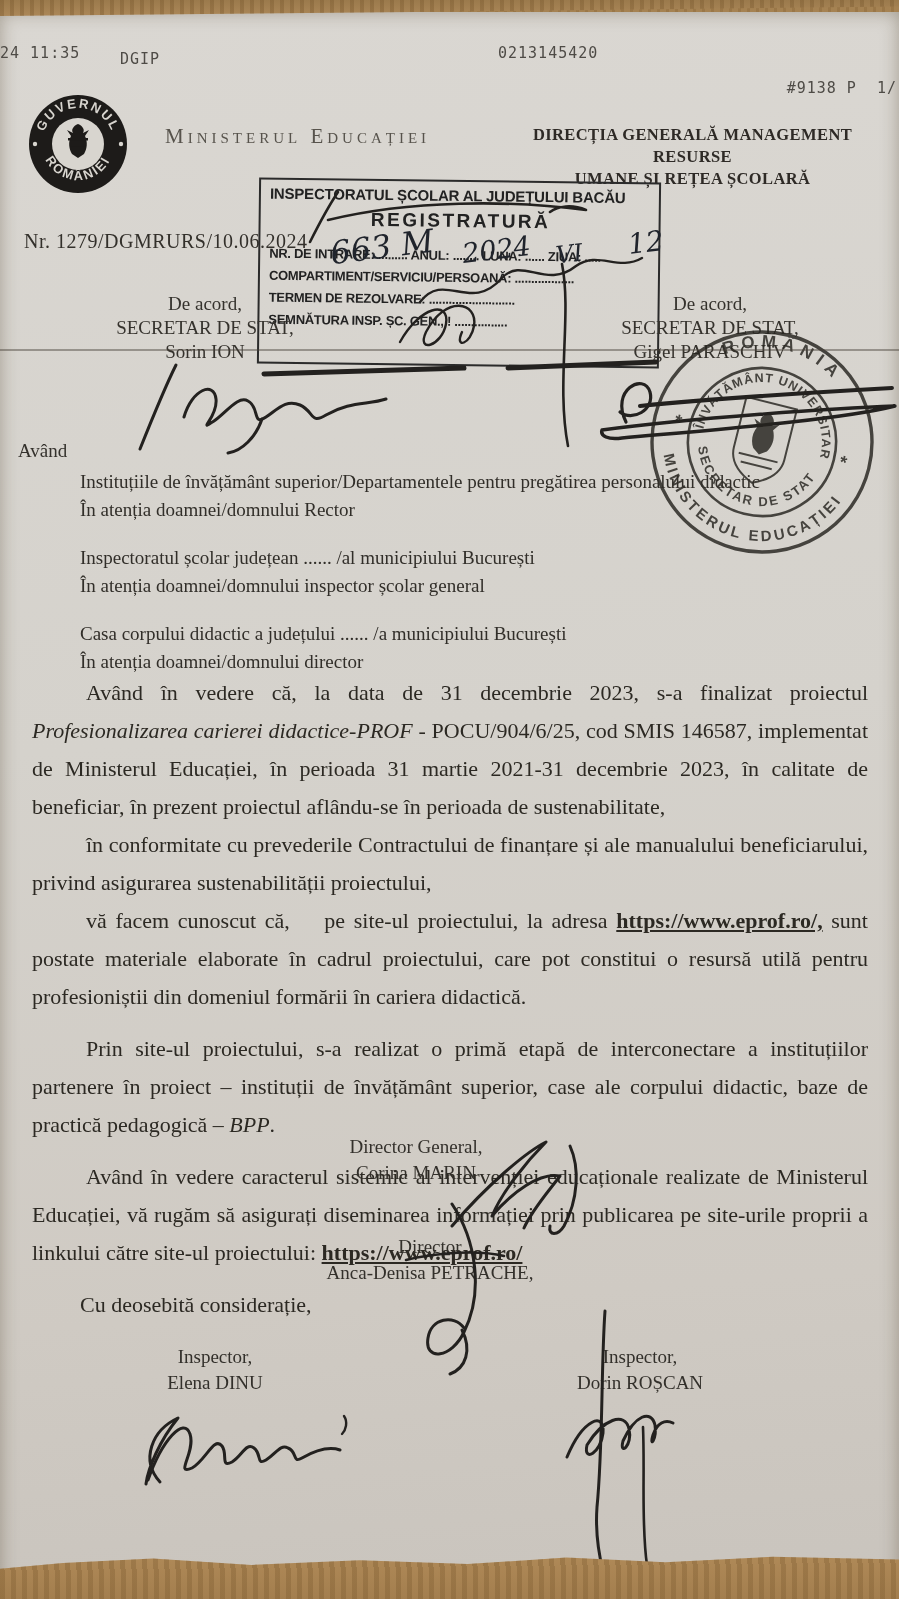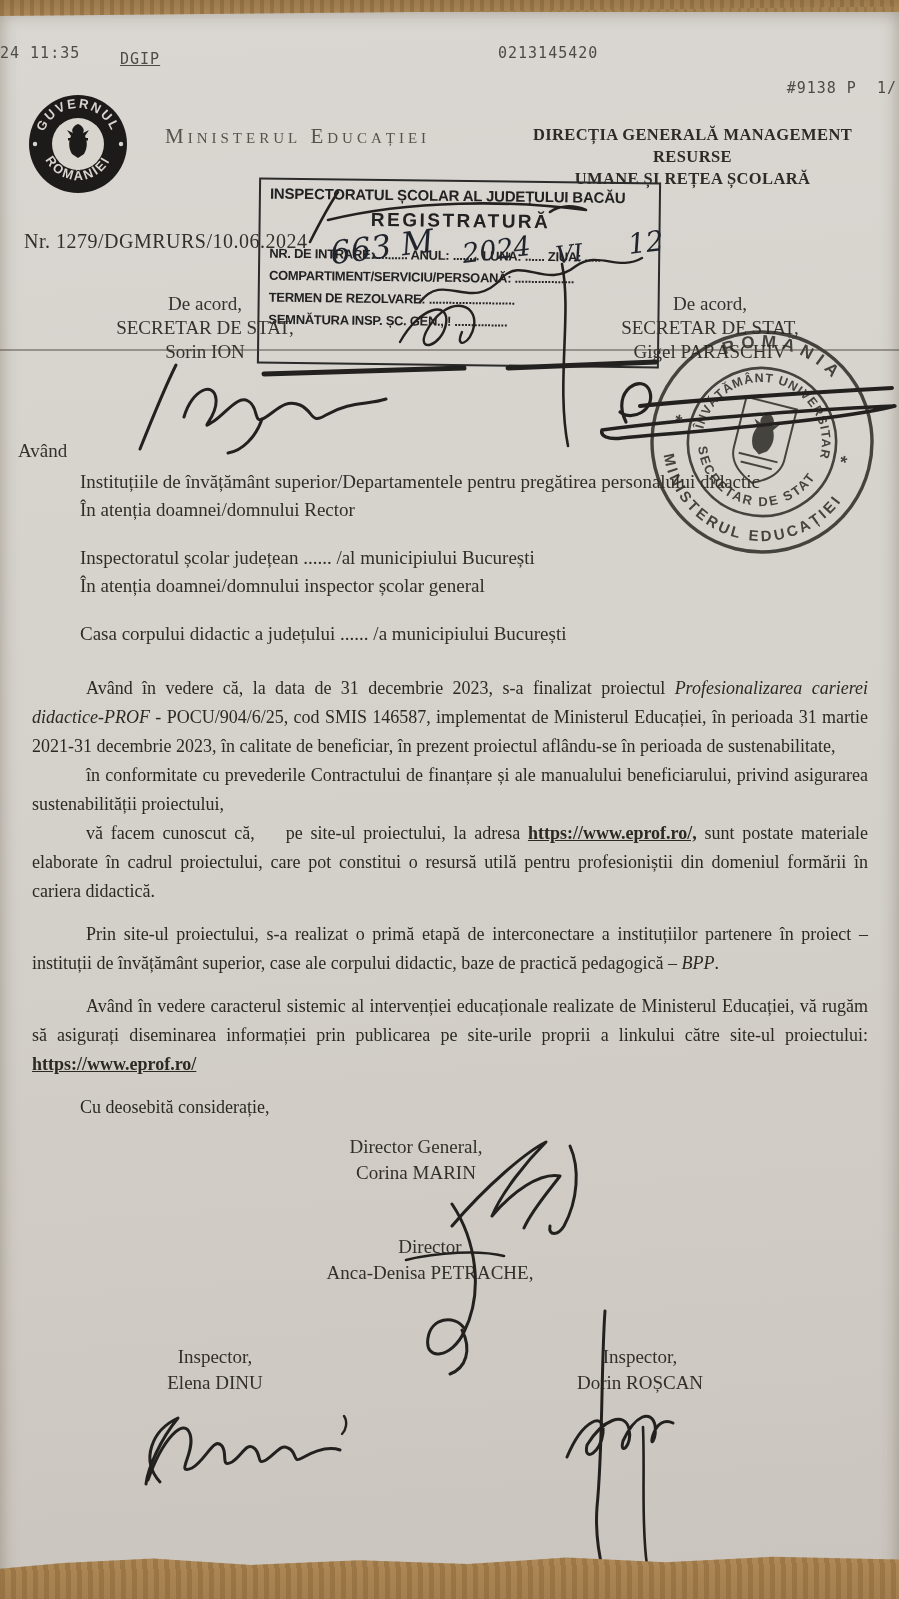--- a/index.html
+++ b/index.html
@@ -37,37 +37,37 @@
   }
   .sb-title{font-size:15px;letter-spacing:-.2px;white-space:nowrap;}
   .sb-reg{font-size:19px;letter-spacing:2.5px;text-align:center;margin-top:6px;}
   .sb-row{font-size:13px;letter-spacing:-.3px;white-space:nowrap;margin-top:7px;}
   .sb-row.first{margin-top:16px;}
   .approve{font-size:19px;line-height:24px;text-align:center;color:#35322d;}
   .hand{font-style:italic;color:#20242c;transform:rotate(-7deg);font-family:"DejaVu Serif",serif;z-index:4;}
   .towhom{font-size:19px;color:#34312c;}
   .recip{font-size:19px;line-height:27.5px;color:#312e29;}
   .recip .grp{margin-bottom:21px;}
-  .bodytext{font-size:18px;line-height:29px;color:#2c2923;text-align:justify;}
+  .bodytext{font-size:22px;line-height:38px;color:#2c2923;text-align:justify;}
   .bodytext p{margin:0 0 0 0;text-indent:54px;}
   .bodytext p.gap{margin-top:14px;}
   .lnk{font-weight:bold;text-decoration:underline;}
   .it{font-style:italic;}
   .sigblock{text-align:center;font-size:19px;line-height:26px;color:#33302b;}
   .crease{position:absolute;left:0;width:899px;height:2px;background:rgba(70,64,56,.45);z-index:1;}
   svg{display:block;}
   .ink{stroke:#23211f;fill:none;stroke-linecap:round;stroke-linejoin:round;}
 </style>
 </head>
 <body>
 
 <div class="paper">
 
   <div class="abs fax" style="left:0;top:32px;">24 11:35</div>
-  <div class="abs fax" style="left:120px;top:38px;text-decoration:underline;">DGIP</div>
+  <div class="abs fax" style="left:120px;top:38px;">DGIP</div>
   <div class="abs fax" style="left:498px;top:32px;">0213145420</div>
   <div class="abs fax" style="right:2px;top:30px;margin-top:37px;">#9138 P  1/</div>
 
   <svg class="abs" style="left:26px;top:80px;" width="104" height="104" viewBox="0 0 104 104">
     <defs>
       <path id="arcT" d="M52,52 m-36,0 a36,36 0 1 1 72,0"></path>
       <path id="arcB" d="M52,52 m-36,0 a36,36 0 1 0 72,0"></path>
     </defs>
     <circle cx="52" cy="52" r="49" fill="#1d1b19"></circle>
     <circle cx="52" cy="52" r="26" fill="#d8d5cf"></circle>
@@ -179,20 +179,21 @@
     <div class="grp">
       <div>Instituțiile de învățământ superior/Departamentele pentru pregătirea personalului didactic</div>
       <div>În atenția doamnei/domnului Rector</div>
     </div>
     <div class="grp">
       <div>Inspectoratul școlar județean ...... /al municipiului București</div>
       <div>În atenția doamnei/domnului inspector școlar general</div>
     </div>
     <div class="grp">
       <div>Casa corpului didactic a județului ...... /a municipiului București</div>
+      <div>În atenția doamnei/domnului director</div>
     </div>
   </div>
 
   <div class="abs bodytext" style="left:32px;top:662px;width:836px;">
     <p><span>Având în vedere că, la data de 31 decembrie 2023, s-a finalizat proiectul </span><span class="it">Profesionalizarea carierei didactice-PROF</span><span> - POCU/904/6/25, cod SMIS 146587, implementat de Ministerul Educației, în perioada 31 martie 2021-31 decembrie 2023, în calitate de beneficiar, în prezent proiectul aflându-se în perioada de sustenabilitate,</span></p>
     <p>în conformitate cu prevederile Contractului de finanțare și ale manualului beneficiarului, privind asigurarea sustenabilității proiectului,</p>
     <p><span>vă facem cunoscut că, &nbsp;&nbsp; pe site-ul proiectului, la adresa </span><span class="lnk">https://www.eprof.ro/,</span><span> sunt postate materiale elaborate în cadrul proiectului, care pot constitui o resursă utilă pentru profesioniștii din domeniul formării în cariera didactică.</span></p>
     <p class="gap"><span>Prin site-ul proiectului, s-a realizat o primă etapă de interconectare a instituțiilor partenere în proiect – instituții de învățământ superior, case ale corpului didactic, baze de practică pedagogică – </span><span class="it">BPP</span><span>.</span></p>
     <p class="gap"><span>Având în vedere caracterul sistemic al intervenției educaționale realizate de Ministerul Educației, vă rugăm să asigurați diseminarea informației prin publicarea pe site-urile proprii a linkului către site-ul proiectului: </span><span class="lnk">https://www.eprof.ro/</span></p>
     <p class="gap" style="text-indent:48px;">Cu deosebită considerație,</p>

